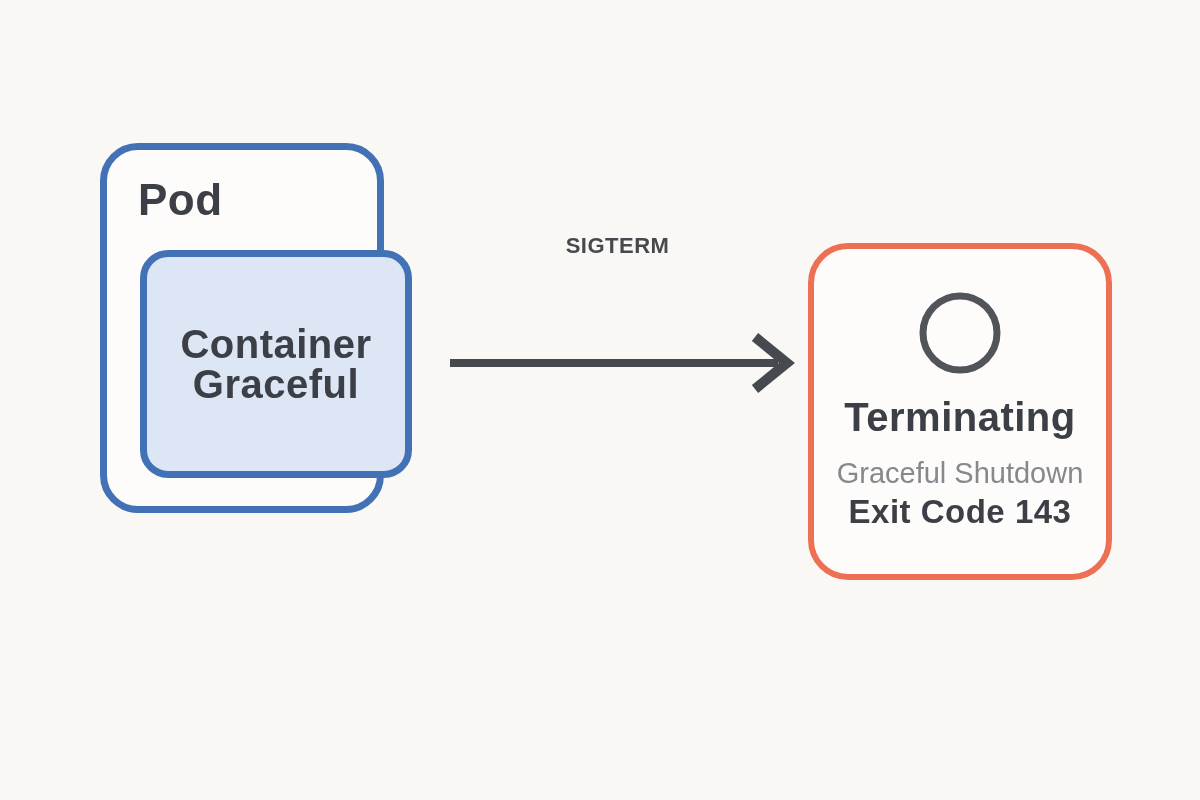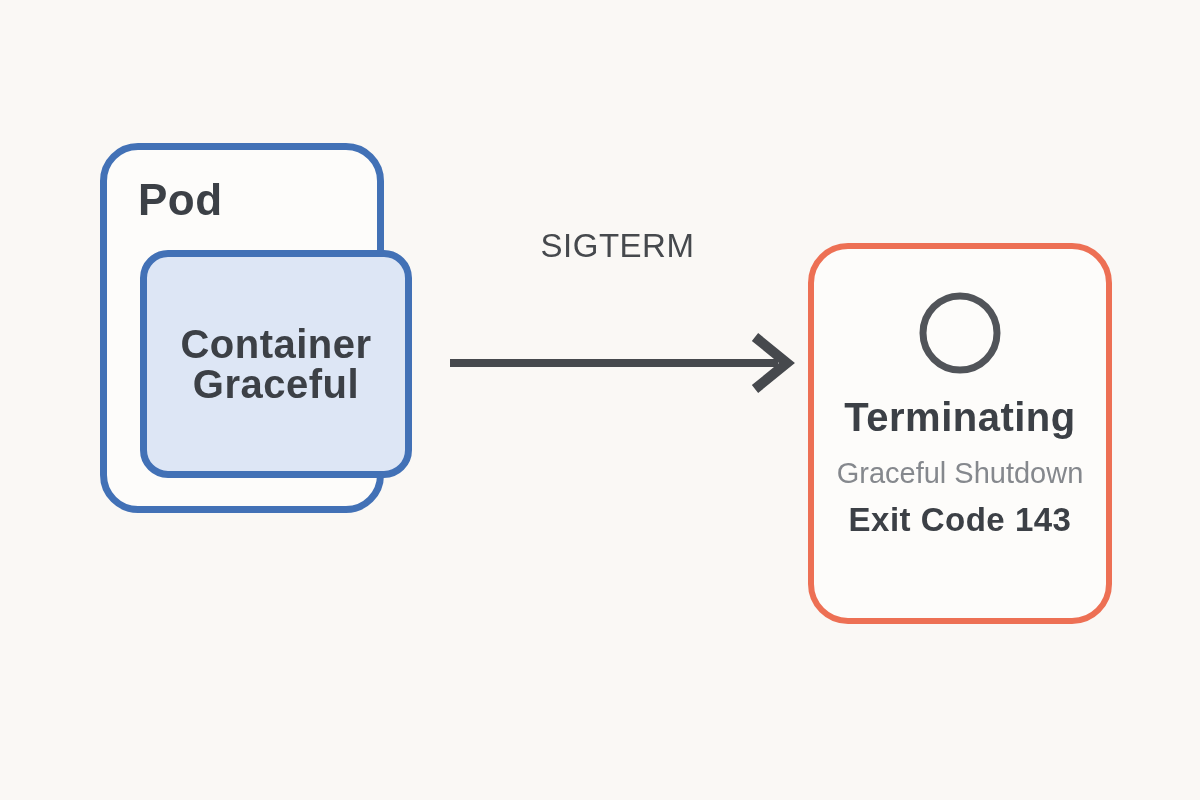--- a/index.html
+++ b/index.html
@@ -63,22 +63,22 @@
     line-height:1;
     letter-spacing:0.5px;
   }
 
   
   .signal-label{
     position:absolute;
     left:470px; top:222px;
     width:295px;
     text-align:center;
-    font-size:33px;
-    font-weight:400;
+    font-size:22px;
+    font-weight:700;
     color:var(--arrow);
     line-height:48px;
     letter-spacing:0.5px;
   }
   .arrow-svg{
     position:absolute;
     left:440px; top:318px;
     width:360px; height:90px;
   }
   .arrow-svg .shaft{
@@ -91,21 +91,21 @@
     stroke-width:10;
     fill:none;
     stroke-linejoin:miter;
     stroke-linecap:butt;
   }
 
   
   .terminating-box{
     position:absolute;
     left:808px; top:243px;
-    width:304px; height:381px;
+    width:304px; height:337px;
     background:var(--box-fill);
     border:6px solid var(--orange);
     border-radius:40px;
     display:flex;
     flex-direction:column;
     align-items:center;
   }
   .status-circle{
     margin-top:42px;
     width:84px; height:84px;
@@ -124,21 +124,21 @@
     letter-spacing:0.5px;
   }
   .terminating-subtitle{
     margin-top:15px;
     font-size:29px;
     font-weight:400;
     color:var(--gray);
     line-height:34px;
   }
   .terminating-exit{
-    margin-top:10px;
+    margin-top:2px;
     font-size:33px;
     font-weight:700;
     color:var(--dark);
     line-height:40px;
     letter-spacing:0.5px;
   }
 </style>
 </head>
 <body>
 

